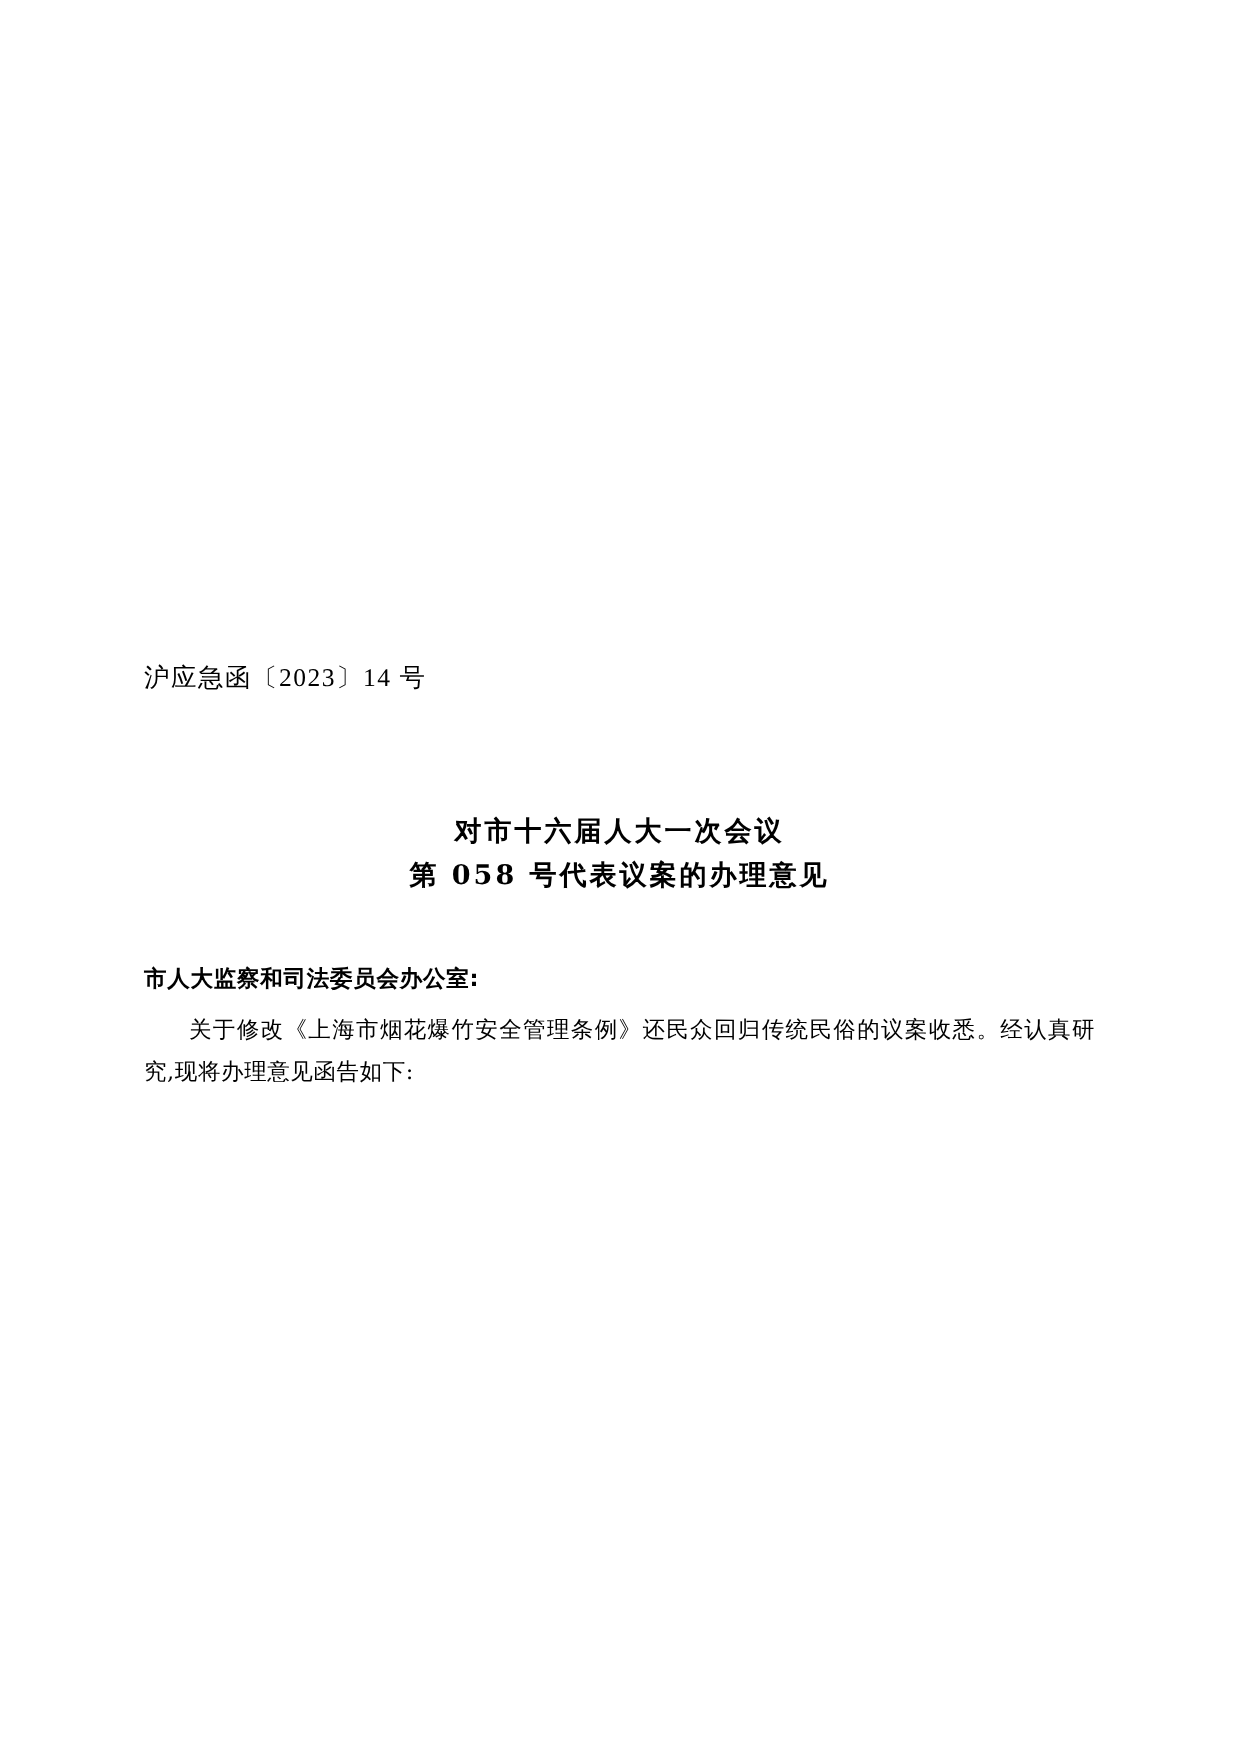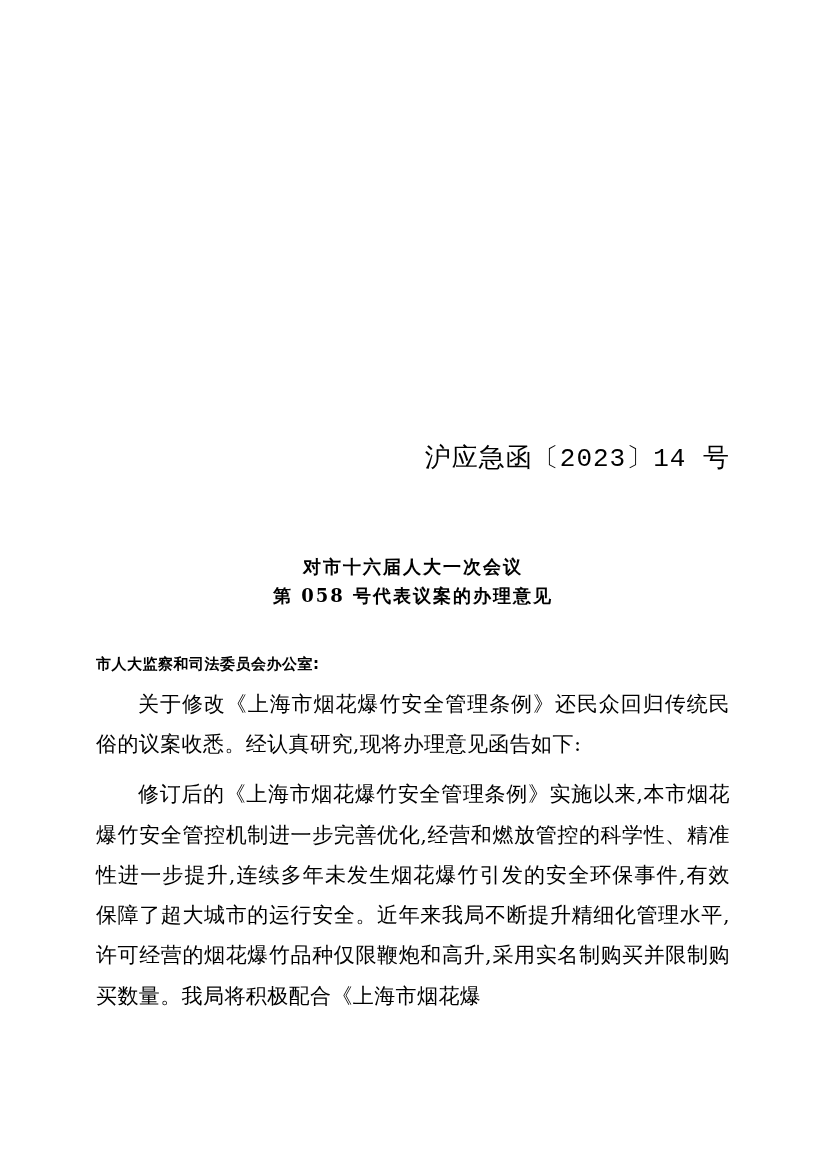--- a/index.html
+++ b/index.html
@@ -16,46 +16,46 @@
     overflow: hidden;
   }
   .page {
     position: relative;
     width: 826px;
     height: 1169px;
     box-sizing: border-box;
     padding: 0 96px;
   }
   .doc-number {
-    text-align: right;
-    font-size: 26px;
+    text-align: left;
+    font-size: 17px;
     letter-spacing: 1px;
     margin-top: 440px;
-    font-family: Liberation Mono, monospace;
+    font-family: Liberation Serif, serif;
   }
   .title-block {
     margin-top: 78px;
     text-align: center;
     font-weight: bold;
     font-size: 18px;
     line-height: 1.6;
     letter-spacing: 2px;
   }
   .title-line {
     display: block;
   }
   .recipient {
     margin-top: 44px;
     font-size: 15px;
     font-weight: bold;
     font-family: "DejaVu Sans", "Liberation Sans", sans-serif;
     letter-spacing: 0.5px;
   }
   .body-para {
-    font-size: 21px;
+    font-size: 15px;
     line-height: 1.92;
     text-align: justify;
     text-justify: inter-ideograph;
     text-indent: 2em;
     margin: 10px 0 0 0;
     letter-spacing: 0.4px;
   }
 </style>
 </head>
 <body>
@@ -66,15 +66,14 @@
 
   <div class="title-block">
     <span class="title-line">对市十六届人大一次会议</span>
     <span class="title-line">第 058 号代表议案的办理意见</span>
   </div>
 
   <div class="recipient">市人大监察和司法委员会办公室:</div>
 
   <p class="body-para">关于修改《上海市烟花爆竹安全管理条例》还民众回归传统民俗的议案收悉。经认真研究,现将办理意见函告如下:</p>
 
-  <p class="body-para">修订后的《上海市烟花爆竹安全管理条例》实施以来,本市烟花爆竹安全管控机制进一步完善优化,经营和燃放管控的科学性、精准性进一步提升,连续多年未发生烟花爆竹引发的安全环保事件,有效保障了超大城市的运行安全。近年来我局不断提升精细化管理水平,许可经营的烟花爆竹品种仅限鞭炮和高升,采用实名制购买并限制购买数量。我局将积极配合《上海市烟花爆</p>
 
 </div>
 
 </body></html>

